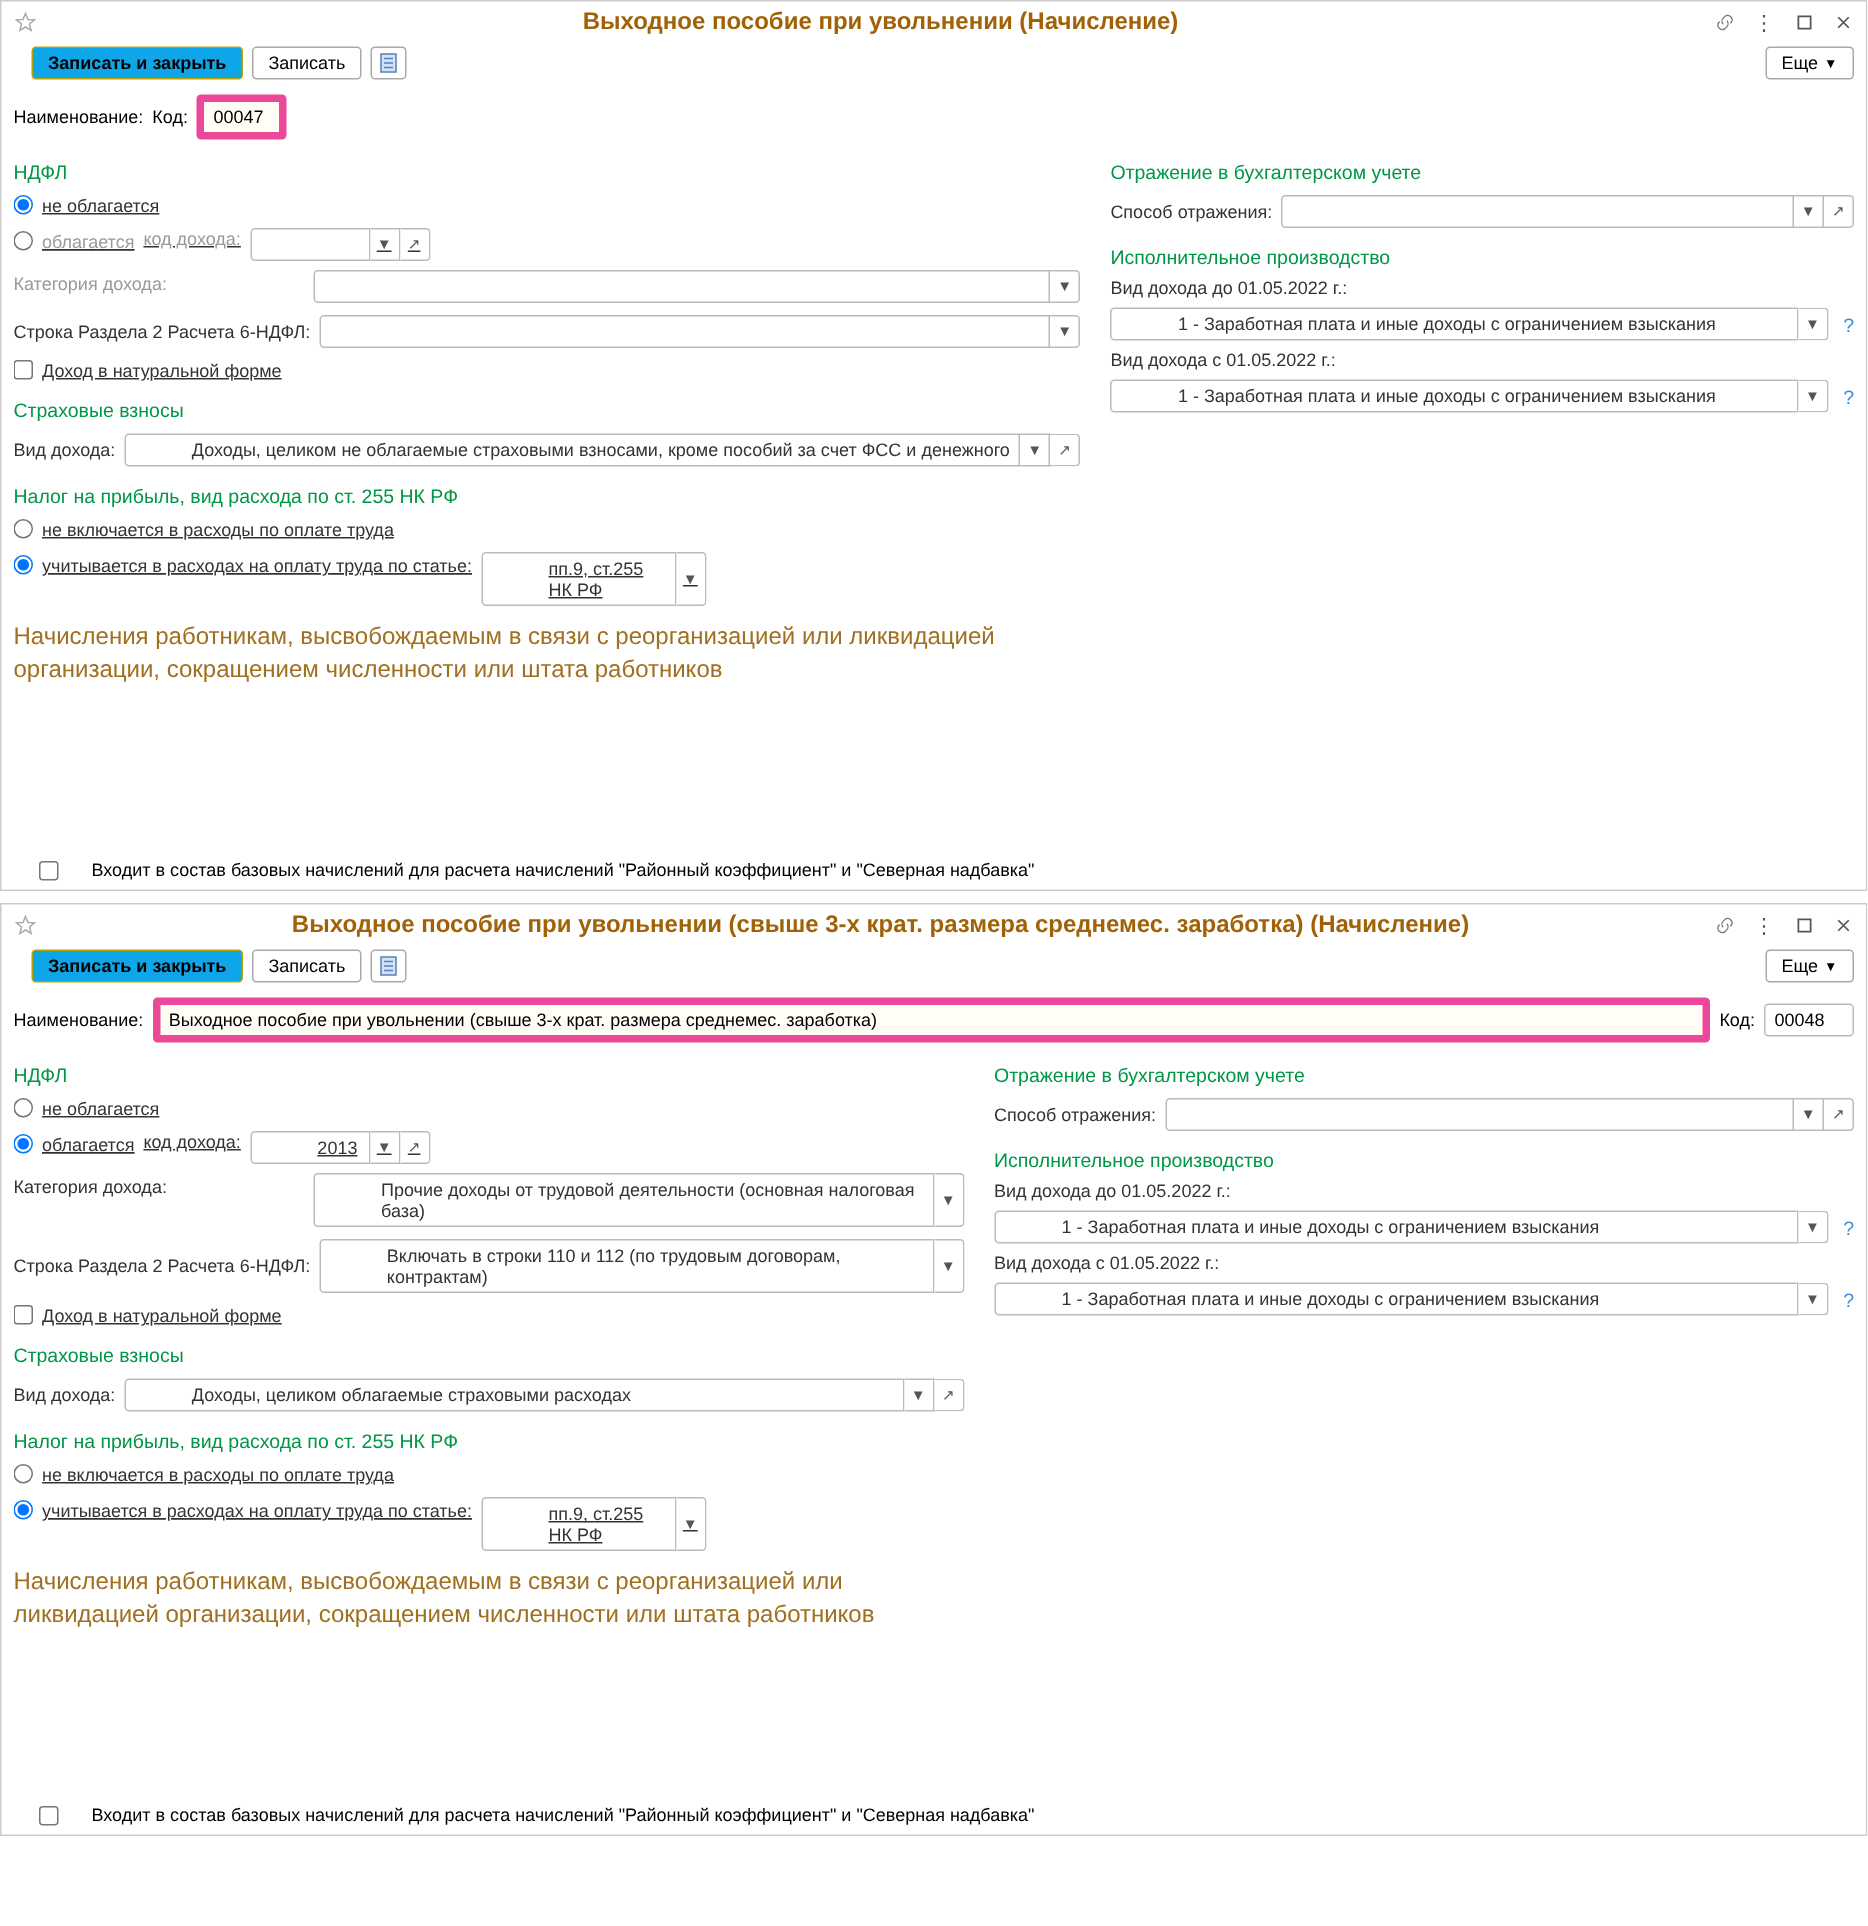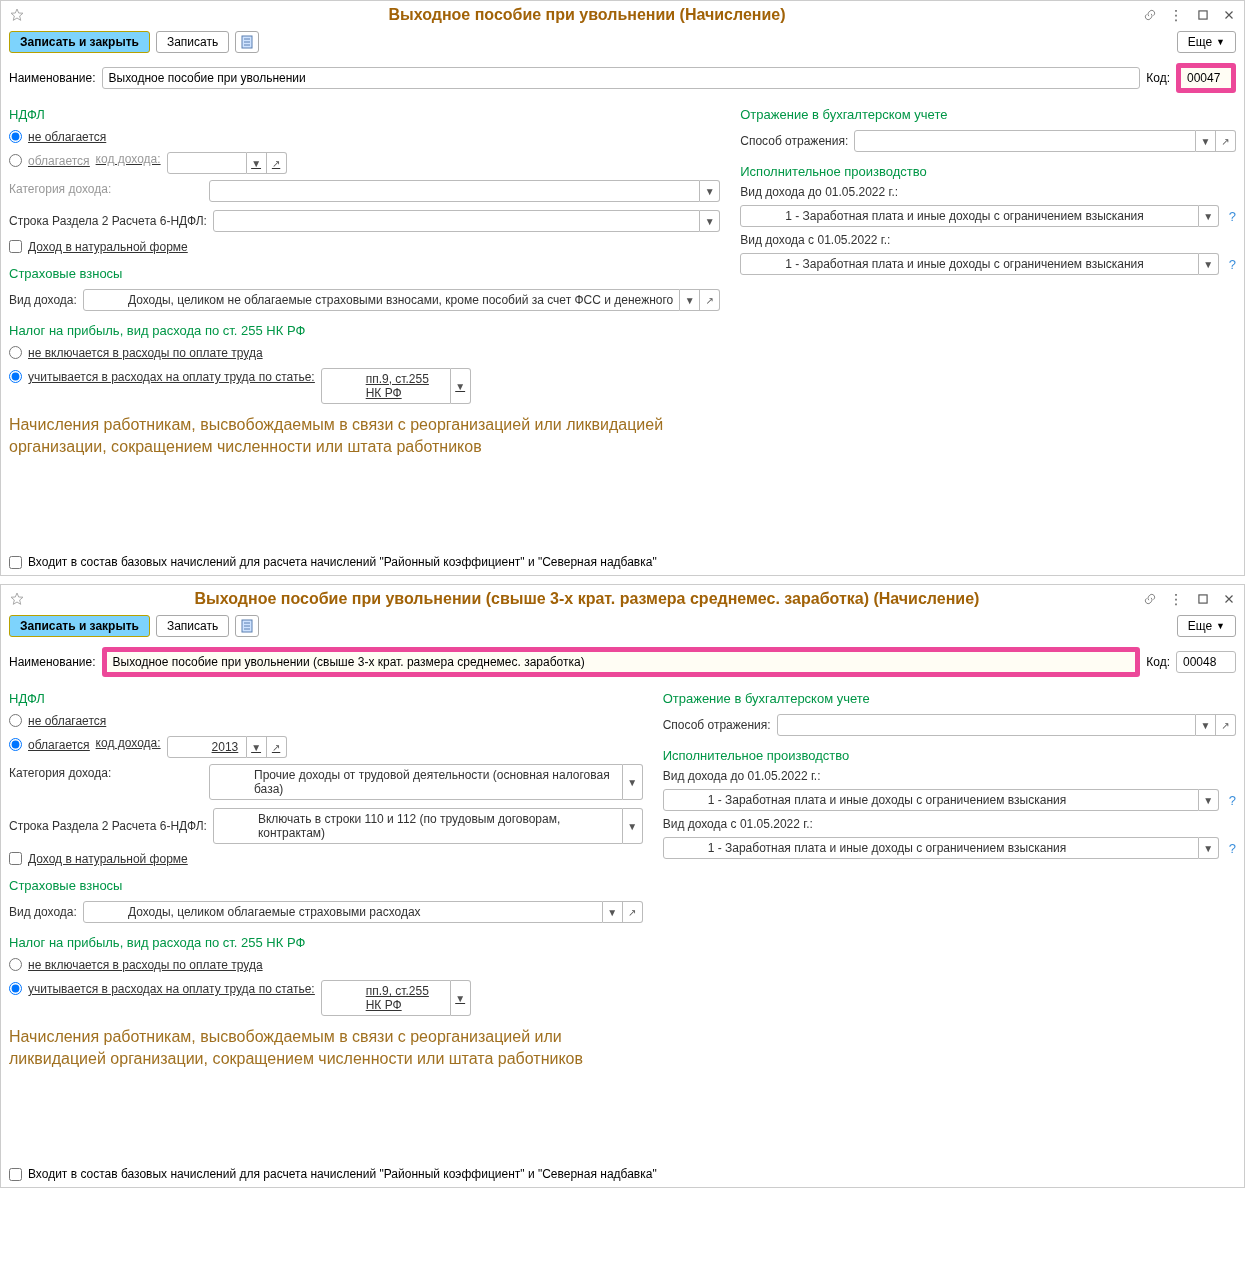--- a/index.html
+++ b/index.html
@@ -6,41 +6,41 @@
   body { margin: 0; background: #fff; padding: 0; }
   .window { border: 1px solid #ccc; background: #fff; position: relative; margin-bottom: 8px; }
   .titlebar { display: flex; align-items: center; padding: 5px 8px 3px; }
   .star-icon { width: 16px; height: 16px; margin-right: 6px; fill: none; stroke: #aaa; stroke-width: 1.5;}
   .title-text { font-size: 16px; font-weight: bold; color: #a16207; flex: 1; text-align: center;}
   .title-ctrls { display: flex; gap: 12px; align-items: center; color: #555;}
   .title-ctrls svg { width: 14px; height: 14px; stroke: #555; }
   .title-ctrls .dots { font-size: 14px; letter-spacing: 1px;}
   .toolbar { display: flex; align-items: center; padding: 4px 8px 10px; gap: 6px; }
   .btn { border: 1px solid #a9a9a9; border-radius: 3px; padding: 3px 10px; font-size: 12px; background: #fff; cursor: pointer; display:inline-flex; align-items:center; gap:4px;}
-  .btn-primary { background: #7dd3fc; border-color: #b8a100; font-weight: bold;}
+  .btn-primary { background: #0ea5e9; border-color: #b8a100; font-weight: bold; margin-left: 12px;}
   .btn-icon-only { padding: 3px 5px;}
   .more-btn { margin-left: auto;}
   .content { display: flex; padding: 0 8px 8px; gap: 20px; font-size: 12px; color: #333;}
   .left-col { flex: 1.05; display: flex; flex-direction: column; gap: 4px;}
   .right-col { flex: 0.95; display: flex; flex-direction: column; gap: 4px;}
   .name-row { display: flex; align-items: center; padding: 0 8px 8px; gap: 6px; font-size: 12px;}
   .name-row .name-input { flex: 1; }
   .input { border: 1px solid #bbb; border-radius: 3px; padding: 3px 6px; font-size: 12px; background: #fff; min-height: 22px; display: flex; align-items: center;}
   .input.highlight { border: 5px solid #ec4899; background: #fffdf4;}
   .input-group { display: flex; align-items: stretch;}
   .input-group .input { border-radius: 3px 0 0 3px; padding-left: 44px;}
   .input-group .addon { border: 1px solid #bbb; border-left: none; width: 20px; display: flex; align-items: center; justify-content:center; font-size:10px; color:#555; cursor:pointer; background:#fff;}
   .input-group .addon:last-child { border-radius: 0 3px 3px 0;}
   .input-group .addon.mid { border-radius: 0;}
   .section-title { color: #009646; font-size: 13px; margin-top: 6px; margin-bottom: 2px;}
   .radio-row { display: flex; align-items: flex-start; gap: 6px; margin: 2px 0; text-decoration: underline;}
   input[type=radio], input[type=checkbox] { margin: 0;}
   .muted { color: #999;}
   .help-text { color: #a07020; font-size: 16px; line-height: 1.35; margin-top: 4px;}
-  .footer { padding: 6px 8px; font-size: 12px; display: flex; align-items: center; gap: 6px;}
+  .footer { padding: 6px 25px; font-size: 12px; display: flex; align-items: center; gap: 22px; margin-top: 18px;}
   .field-row { display: flex; align-items: center; gap: 6px; margin: 2px 0;}
   .field-label { white-space: nowrap;}
   .q-icon { color: #3a8edb; margin-left: 4px; font-size: 13px;}
   svg.chain { width: 14px; height: 14px; stroke: #777; fill:none; stroke-width:1.5;}
   .spacer { flex: 1;}
   .code-input { width: 60px; text-align: left;}
   .big-gap { height: 80px;}
 </style>
 </head>
 <body>
@@ -77,21 +77,20 @@
         </svg>
     </button>
     <button class="btn more-btn">
         <span>Еще</span> 
         <span style="font-size:9px">▼</span>
       </button>
   </div>
 
   <div class="name-row">
     <span class="field-label">Наименование:</span>
-    <div class="input name-input">Выходное пособие  при увольнении</div>
     <span class="field-label">Код:</span>
     <div class="input highlight code-input">00047</div>
   </div>
 
   <div class="content">
 
     <div class="left-col">
       <div class="section-title">НДФЛ</div>
       <label class="radio-row">
         <input type="radio" checked="" style="">

